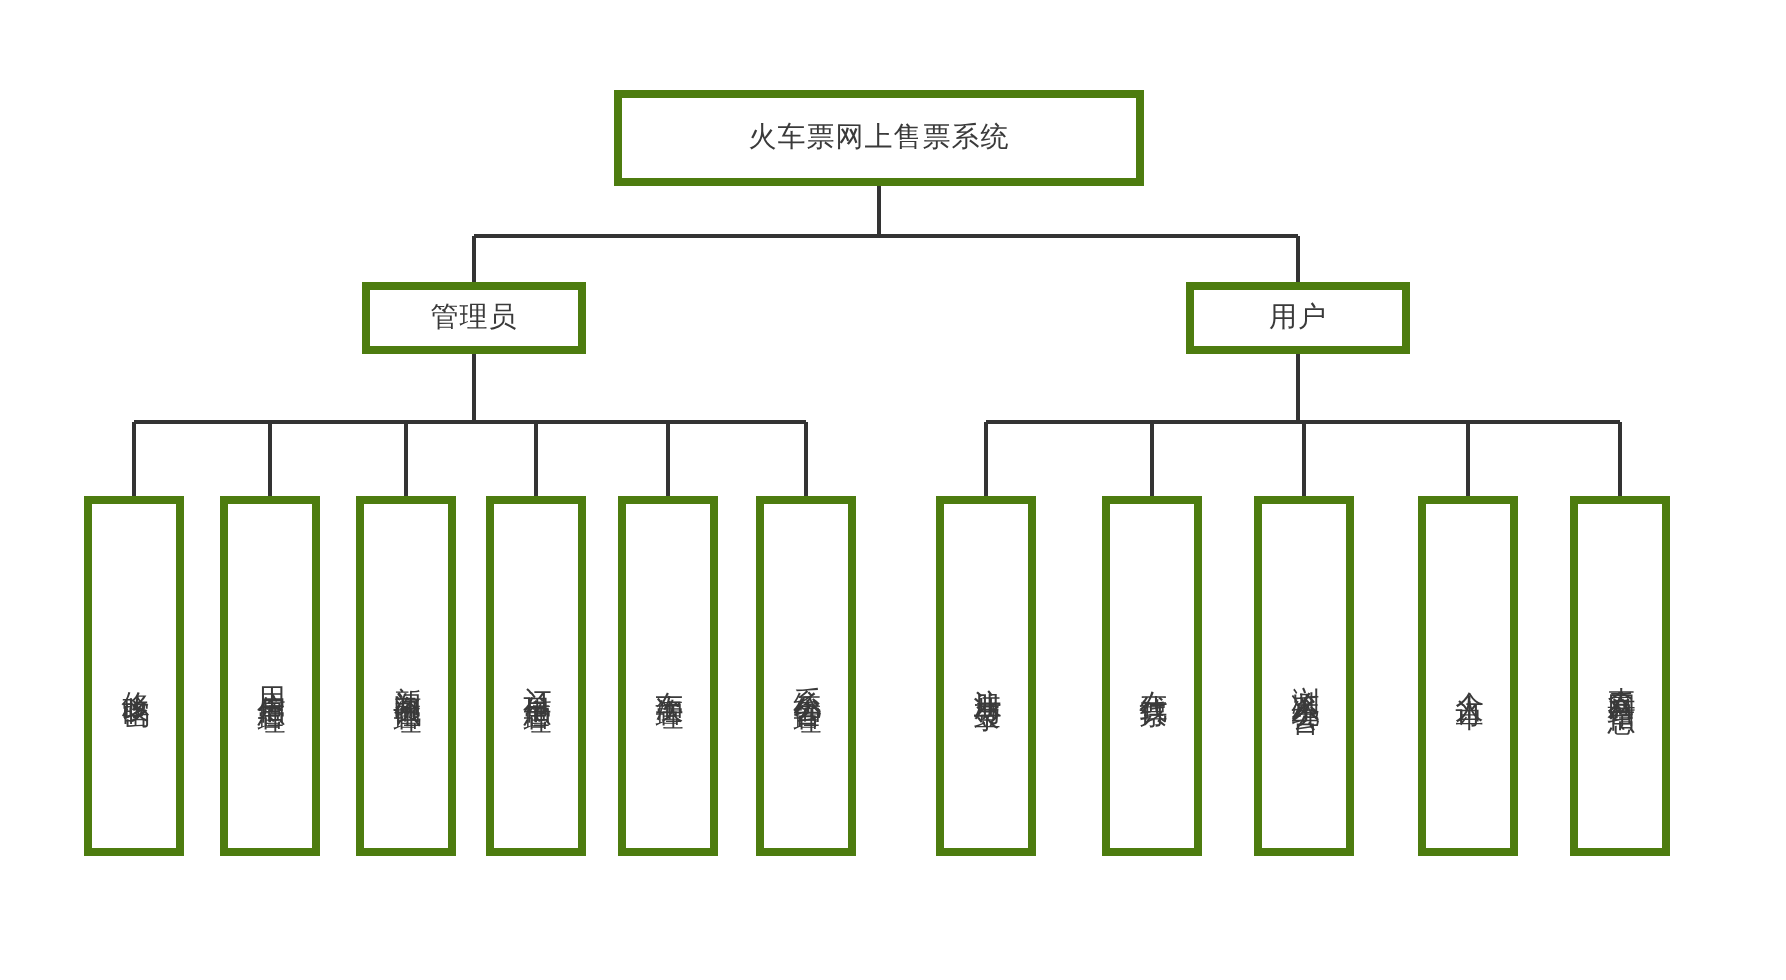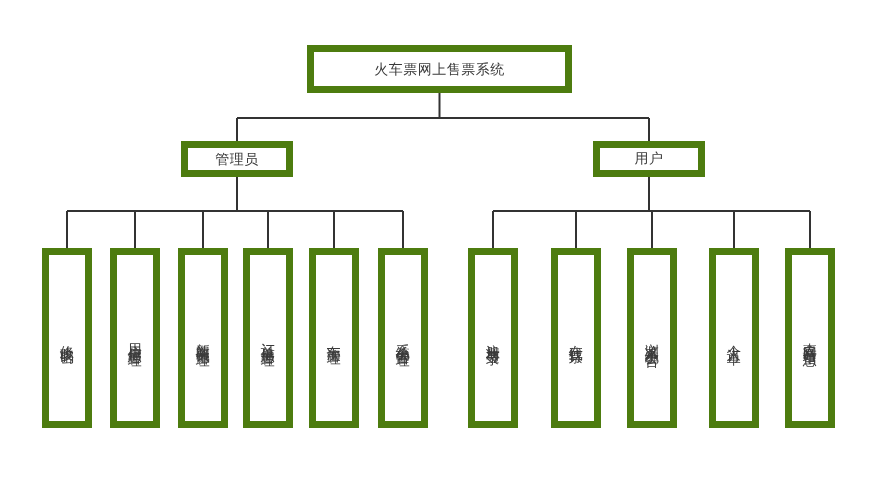--- a/index.html
+++ b/index.html
@@ -22,21 +22,21 @@
     position: absolute;
     left: 0;
     top: 0;
     width: 893px;
     height: 490px;
     pointer-events: none;
   }
   .node {
     position: absolute;
     box-sizing: border-box;
-    border: 7px solid #4d7c0f;
+    border: 4px solid #4d7c0f;
     background: #ffffff;
     color: #3a3a3a;
     display: flex;
     align-items: center;
     justify-content: center;
     text-align: center;
     line-height: 1.32;
     z-index: 2;
   }
   .node-h {
@@ -84,21 +84,21 @@
       </g>
   </svg>
 
   <div id="nodes">
       <div class="node node-h" style="left: 307px; top: 45px; width: 265px; height: 48px;">
         <span class="node-label">火车票网上售票系统</span>
       </div>
       <div class="node node-h" style="left: 181px; top: 141px; width: 112px; height: 36px; text-align: center;">
         <span class="node-label">管理员</span>
       </div>
-      <div class="node node-h" style="left: 593px; top: 141px; width: 112px; height: 36px; font-family: Liberation Mono, monospace;">
+      <div class="node node-h" style="left: 593px; top: 141px; width: 112px; height: 36px;">
         <span class="node-label">用户</span>
       </div>
       <div class="node node-v" style="left: 42px; top: 248px; width: 50px; height: 180px;">
         <span class="node-label">修改密码</span>
       </div>
       <div class="node node-v" style="left: 110px; top: 248px; width: 50px; height: 180px;">
         <span class="node-label">用户信息管理</span>
       </div>
       <div class="node node-v" style="left: 178px; top: 248px; width: 50px; height: 180px;">
         <span class="node-label">新闻资讯管理</span>

